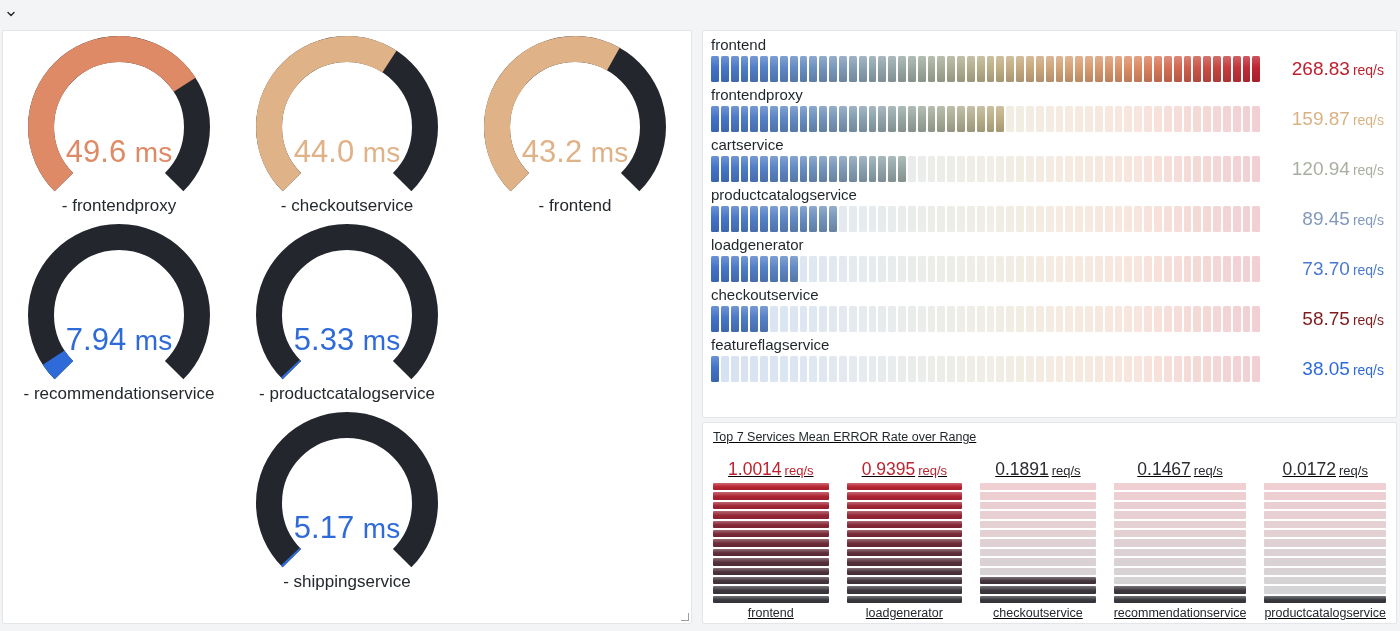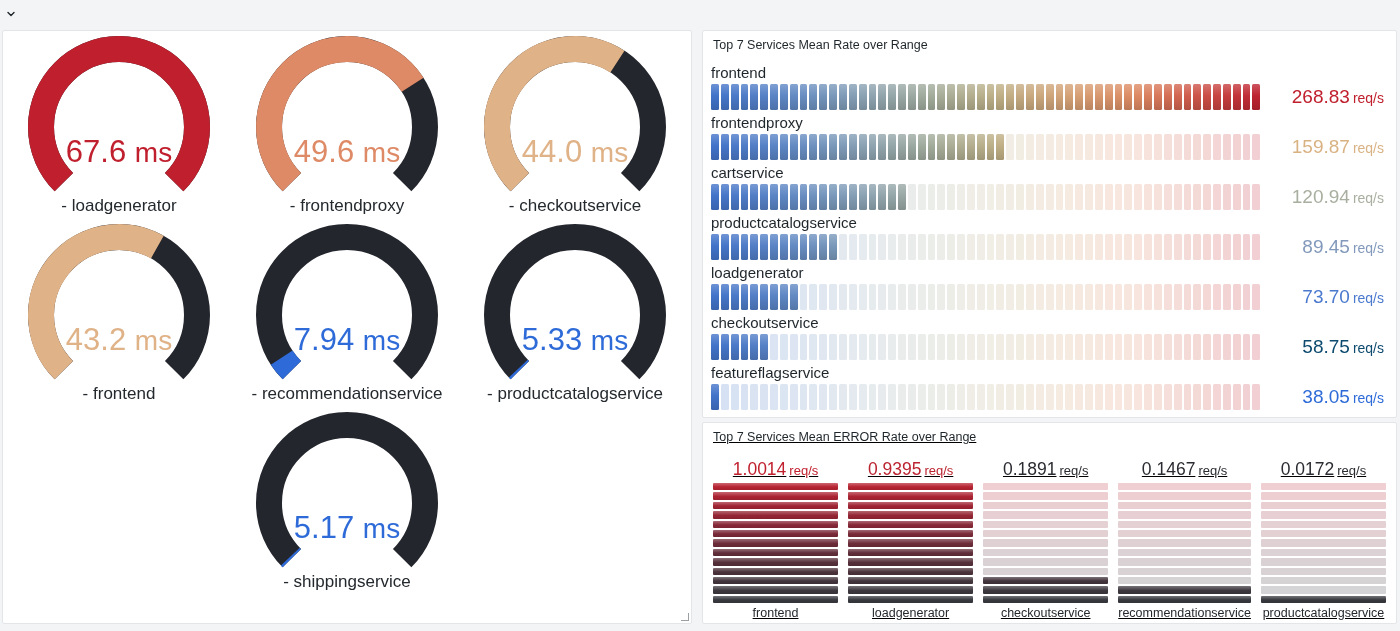--- a/index.html
+++ b/index.html
@@ -30,21 +30,21 @@
   .rate-row { height:50px; }
   .rate-label { font-size:15px; color:#1F262B; line-height:21px; }
   .rate-flex { display:flex; align-items:center; gap:16px; height:27px; }
   .lcd-h { flex:1; display:flex; gap:2px; height:26px; }
   .seg-h { flex:1; border-radius:1.5px; }
   .rate-value { width:108px; text-align:right; white-space:nowrap; }
   .rate-value .num { font-size:19px; font-weight:400; }
   .rate-value .unit { font-size:14px; margin-left:3px; }
 
   
-  .error-content { padding:6px 10px 0 10px; display:flex; gap:10px; height:172px; }
+  .error-content { padding:6px 10px 0 10px; display:flex; gap:18px; height:172px; }
   .error-col { flex:1; display:flex; flex-direction:column; }
   .error-value { text-align:center; height:26px; line-height:24px; white-space:nowrap; }
   .error-value .num { font-size:17.5px; }
   .error-value .unit { font-size:13px; margin-left:3px; }
   .lcd-v { flex:1; display:flex; flex-direction:column; gap:2px; }
   .seg-v { flex:1; border-radius:1px; }
   .error-label { text-align:center; font-size:12.5px; color:#24292E; height:20px; line-height:20px; white-space:nowrap; overflow:hidden; }
 
   .resize-corner { position:absolute; right:2px; bottom:2px; width:8px; height:8px;
     border-right:1px solid #9BA0A5; border-bottom:1px solid #9BA0A5; cursor:nwse-resize; }
@@ -60,28 +60,20 @@
           <polyline points="2,3.5 5,6.5 8,3.5" fill="none" stroke="#1F262B" stroke-width="1.4" stroke-linecap="round" stroke-linejoin="round"></polyline>
         </svg>
     </span>
   </div>
 
   <section class="panel latency-panel">
     <div class="gauge-grid" id="gaugeGrid">
         <div class="gauge-cell">
           <svg width="228" height="188" viewBox="0 0 228 188">
             <path d="M 58.85 151.15 A 78 78 0 1 1 169.15 151.15" fill="none" stroke="#23262D" stroke-width="26"></path>
-            <path d="M 58.85 151.15 A 78 78 0 1 1 169.15 151.15" fill="none" stroke="#C0202E" stroke-width="26"></path>
-            <text x="114" y="131" text-anchor="middle" font-family="Liberation Sans, sans-serif" font-size="31" font-weight="500" fill="#C0202E">67.6 <tspan font-size="28">ms</tspan></text>
-            <text x="114" y="180" text-anchor="middle" font-family="Liberation Sans, sans-serif" font-size="17" fill="#24292E">- loadgenerator</text>
-          </svg>
-        </div>
-        <div class="gauge-cell">
-          <svg width="228" height="188" viewBox="0 0 228 188">
-            <path d="M 58.85 151.15 A 78 78 0 1 1 169.15 151.15" fill="none" stroke="#23262D" stroke-width="26"></path>
             <path d="M 58.85 151.15 A 78 78 0 1 1 179.59 53.79" fill="none" stroke="#DE8A66" stroke-width="26"></path>
             <text x="114" y="131" text-anchor="middle" font-family="Liberation Sans, sans-serif" font-size="31" font-weight="500" fill="#DE8A66">49.6 <tspan font-size="28">ms</tspan></text>
             <text x="114" y="180" text-anchor="middle" font-family="Liberation Sans, sans-serif" font-size="17" fill="#24292E">- frontendproxy</text>
           </svg>
         </div>
         <div class="gauge-cell">
           <svg width="228" height="188" viewBox="0 0 228 188">
             <path d="M 58.85 151.15 A 78 78 0 1 1 169.15 151.15" fill="none" stroke="#23262D" stroke-width="26"></path>
             <path d="M 58.85 151.15 A 78 78 0 0 1 156.41 30.54" fill="none" stroke="#E0B287" stroke-width="26"></path>
             <text x="114" y="131" text-anchor="middle" font-family="Liberation Sans, sans-serif" font-size="31" font-weight="500" fill="#E0B287">44.0 <tspan font-size="28">ms</tspan></text>
@@ -118,23 +110,20 @@
             <path d="M 58.85 151.15 A 78 78 0 0 1 57.33 149.59" fill="none" stroke="#2E6BD8" stroke-width="26"></path>
             <text x="114" y="131" text-anchor="middle" font-family="Liberation Sans, sans-serif" font-size="31" font-weight="500" fill="#2E6BD8">5.17 <tspan font-size="28">ms</tspan></text>
             <text x="114" y="180" text-anchor="middle" font-family="Liberation Sans, sans-serif" font-size="17" fill="#24292E">- shippingservice</text>
           </svg>
         </div>
       </div>
     <div class="resize-corner"></div>
   </section>
 
   <section class="panel rate-panel">
-    <header class="panel-header">
-      <h2 class="panel-title">Top 7 Services Mean Rate over Range</h2>
-    </header>
     <div class="rate-content" id="rateRows">
         <div class="rate-row">
           <div class="rate-label">frontend</div>
           <div class="rate-flex">
             <div class="lcd-h">
               <div class="seg-h" style="background: linear-gradient(rgb(108, 146, 213), rgb(66, 115, 201) 45%, rgb(57, 99, 173));"></div>
               <div class="seg-h" style="background: linear-gradient(rgb(111, 148, 212), rgb(70, 118, 200) 45%, rgb(60, 101, 172));"></div>
               <div class="seg-h" style="background: linear-gradient(rgb(114, 150, 212), rgb(74, 121, 200) 45%, rgb(64, 104, 172));"></div>
               <div class="seg-h" style="background: linear-gradient(rgb(117, 153, 211), rgb(78, 124, 199) 45%, rgb(67, 107, 171));"></div>
               <div class="seg-h" style="background: linear-gradient(rgb(120, 154, 211), rgb(82, 126, 198) 45%, rgb(71, 108, 170));"></div>
@@ -503,21 +492,21 @@
               <div class="seg-h" style="background: rgb(245, 221, 217);"></div>
               <div class="seg-h" style="background: rgb(245, 219, 216);"></div>
               <div class="seg-h" style="background: rgb(244, 218, 215);"></div>
               <div class="seg-h" style="background: rgb(244, 216, 214);"></div>
               <div class="seg-h" style="background: rgb(243, 214, 213);"></div>
               <div class="seg-h" style="background: rgb(242, 212, 212);"></div>
               <div class="seg-h" style="background: rgb(242, 210, 211);"></div>
               <div class="seg-h" style="background: rgb(241, 209, 211);"></div>
               <div class="seg-h" style="background: rgb(241, 207, 210);"></div>
             </div>
-            <div class="rate-value" style="color: #0c4a6e;"><span class="num">58.75</span><span class="unit">req/s</span></div>
+            <div class="rate-value" style="color: #7f1d1d;"><span class="num">58.75</span><span class="unit">req/s</span></div>
           </div>
         </div>
         <div class="rate-row">
           <div class="rate-label">featureflagservice</div>
           <div class="rate-flex">
             <div class="lcd-h">
               <div class="seg-h" style="background: linear-gradient(rgb(108, 146, 213), rgb(66, 115, 201) 45%, rgb(57, 99, 173));"></div>
               <div class="seg-h" style="background: rgb(214, 225, 243);"></div>
               <div class="seg-h" style="background: rgb(215, 226, 243);"></div>
               <div class="seg-h" style="background: rgb(216, 226, 243);"></div>

